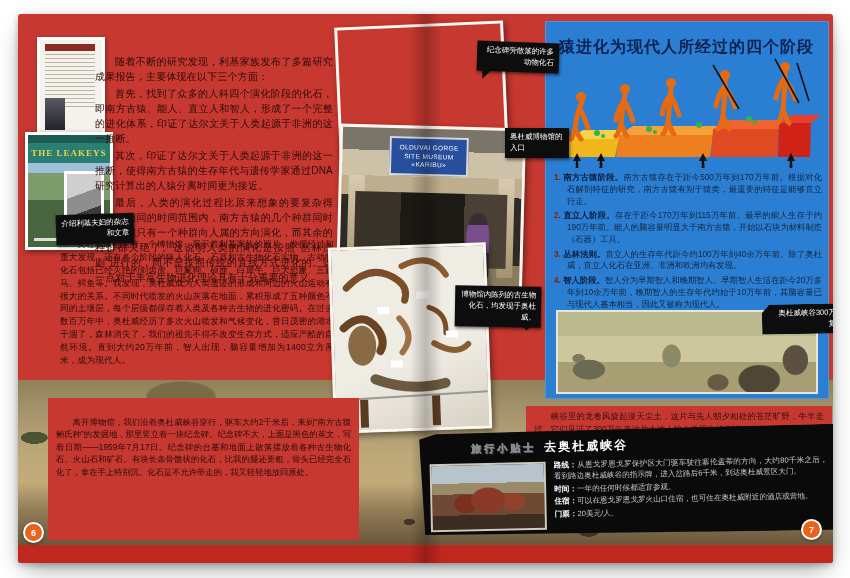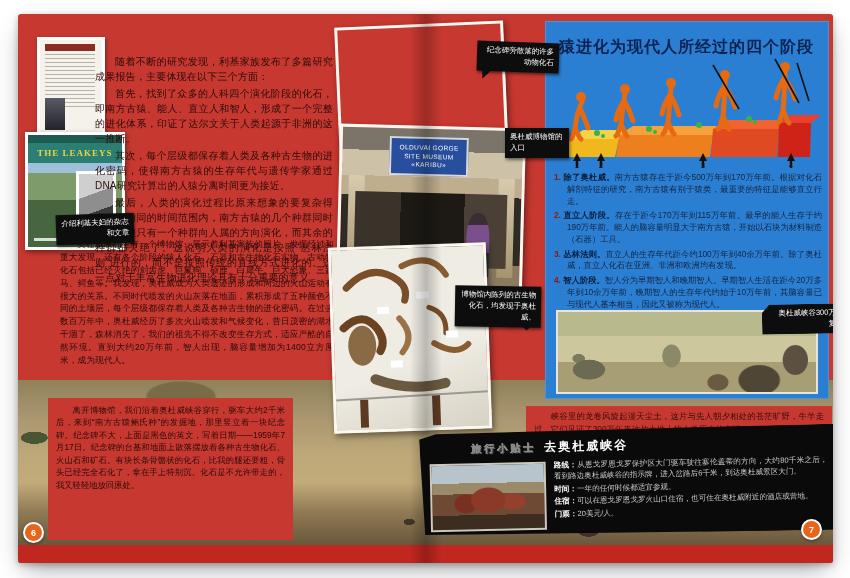--- a/index.html
+++ b/index.html
@@ -27,21 +27,21 @@
   .cn p{margin:0 0 2px 0;text-indent:2em;}
   
   .journal{left:19px;top:23px;width:62px;height:96px;background:#f4f2ea;border:3px solid #fff;
     box-shadow:1px 2px 4px rgba(0,0,0,.4);}
   .journal .lines{position:absolute;left:5px;top:14px;width:50px;height:56px;
     background:repeating-linear-gradient(180deg,#b9b4a6 0 1px,transparent 1px 4px);}
   .journal .head{position:absolute;left:5px;top:4px;width:50px;height:7px;background:#8a2c22;}
   .journal .pic{position:absolute;left:5px;top:58px;width:20px;height:32px;background:linear-gradient(180deg,#5a5a66,#23232b);}
   
   .book{left:7px;top:118px;width:82px;height:112px;border:3px solid #fff;box-shadow:1px 2px 5px rgba(0,0,0,.45);
-    background:linear-gradient(180deg,#9fc0d8 0 34%,#7d9b6b 34% 58%,#47663f 58% 100%);padding-left:12px;}
+    background:linear-gradient(180deg,#9fc0d8 0 34%,#7d9b6b 34% 58%,#47663f 58% 100%);}
   .book .band{position:absolute;left:0;top:8px;width:100%;height:20px;background:#2a7f72;display:flex;align-items:center;justify-content:center;}
   .book .band span{font-family:"Liberation Serif",serif;font-size:9px;font-weight:bold;color:#e8d44a;letter-spacing:1px;}
   .book .topline{position:absolute;left:0;top:0;width:100%;height:8px;background:#1d5a50;}
   .book .portrait{position:absolute;right:6px;top:36px;width:34px;height:50px;border:3px solid #fff;
     background:linear-gradient(160deg,#cfcfcf 0 40%,#8e8e8e 40% 70%,#3a3a3a 70% 100%);}
   .book .caption-line{position:absolute;left:6px;bottom:6px;width:30px;height:3px;background:rgba(255,255,255,.8);}
   
   .blabel{background:#0d0d0d;color:#fff;font-size:7.5px;line-height:1.45;padding:4px 5px;
     box-shadow:1px 2px 3px rgba(0,0,0,.5);z-index:40;}
   .blabel.tail-bl::after{content:"";position:absolute;left:6px;bottom:-8px;border:5px solid transparent;border-top-color:#0d0d0d;border-left-color:#0d0d0d;}
@@ -98,21 +98,21 @@
   .tips-photo{position:absolute;left:10px;top:32px;width:112px;height:64px;border:2px solid #cfc8bc;
     background:
       radial-gradient(30px 22px at 50% 55%, #8c3a28 55%, transparent 60%),
       radial-gradient(20px 16px at 30% 60%, #7a3020 55%, transparent 62%),
       radial-gradient(22px 14px at 72% 58%, #93402c 55%, transparent 62%),
       linear-gradient(180deg,#b8c4cc 0 28%,#9a8a6a 28% 45%,#6e4a34 45% 78%,#3c2d20 78% 100%);}
   .tips-body{position:absolute;left:134px;top:30px;width:274px;font-size:7.6px;line-height:1.5;color:#c9c9c9;text-align:justify;}
   .tips-row{margin-bottom:1px;}
   .tips-row b{color:#ffffff;}
   
-  .redbox{left:30px;top:384px;width:245px;height:142px;background:#c63830;z-index:22;padding:6px 8px;box-sizing:border-box;}
+  .redbox{left:30px;top:384px;width:311px;height:142px;background:#c63830;z-index:22;padding:18px 8px;box-sizing:border-box;}
   .redbox .cn2{color:#2a0b09;font-size:8.3px;line-height:1.5;text-align:justify;}
   .redbox .cn2 p{margin:0;text-indent:2em;}
   
   .pagenum{width:17px;height:17px;border-radius:50%;background:#e8641b;border:2px solid #fff;color:#fff;
     font-size:9px;font-weight:bold;display:flex;align-items:center;justify-content:center;z-index:40;box-shadow:0 1px 3px rgba(0,0,0,.4);}
   
   #magLabel{left:38px;top:200px;width:68px;height:auto;transform:rotate(-2deg);text-align:right;}
   #capA{left:459px;top:28px;width:72px;transform:rotate(2deg);text-align:right;}
   #capB{left:487px;top:114px;width:54px;}
   #capC{left:437px;top:272px;width:76px;transform:rotate(1deg);text-align:right;}
@@ -141,21 +141,21 @@
     <div class="caption-line"></div>
   </div>
 
   <div id="magLabel" class="abs blabel">
     <span>介绍利基夫妇的杂志和文章</span>
   </div>
 
   <div class="abs cn" style="left:77px;top:40px;width:238px;">
     <p>随着不断的研究发现，利基家族发布了多篇研究成果报告，主要体现在以下三个方面：</p>
     <p>首先，找到了众多的人科四个演化阶段的化石，即南方古猿、能人、直立人和智人，形成了一个完整的进化体系，印证了达尔文关于人类起源于非洲的这一推断。</p>
-    <p>其次，每个层级都保存着人类及各种古生物的进化密码，使得南方古猿的生存年代与遗传学家通过DNA研究计算出的人猿分离时间更为接近。</p>
+    <p>其次，印证了达尔文关于人类起源于非洲的这一推断，使得南方古猿的生存年代与遗传学家通过DNA研究计算出的人猿分离时间更为接近。</p>
     <p>最后，人类的演化过程比原来想象的要复杂得多。在相同的时间范围内，南方古猿的几个种群同时存在，但只有一个种群向人属的方向演化，而其余的种群都灭绝了。这说明人类的演化是按照“丛林法则”进行的，而不是按照传统的直线方式进化的。这一点对于丰富生物进化理论具有十分重要的意义。</p>
   </div>
 
   <div class="abs cn" style="left:42px;top:224px;width:274px;font-size:8.6px;">
     <p>奥杜威峡谷里有一个博物馆，展示着利基家族的照片、发掘经过和重大发现，还有各个阶段的猿人化石、石器和古生物化石实物。古动物化石包括已经灭绝的剑齿虎、巨鬣狗、硕鹿、白犀牛、巨大恐象、三趾马、鳄鱼等。我发现，奥杜威成为人类遗迹的形成和周边的火山运动有很大的关系。不同时代喷发的火山灰落在地面，累积形成了五种颜色不同的土壤层，每个层级都保存着人类及各种古生物的进化密码。在过去数百万年中，奥杜威经历了多次火山喷发和气候变化，昔日茂密的湖水干涸了，森林消失了，我们的祖先不得不改变生存方式，适应严酷的自然环境。直到大约20万年前，智人出现，脑容量增加为1400立方厘米，成为现代人。</p>
   </div>
 
   <div class="abs redbox">
     <div class="cn2">
       <p>离开博物馆，我们沿着奥杜威峡谷穿行，驱车大约2千米后，来到“南方古猿鲍氏种”的发掘地，那里竖立着一块纪念碑。纪念碑不大，上面是黑色的英文，写着日期——1959年7月17日。纪念碑的台基和地面上散落摆放着各种古生物化石、火山石和矿石。有块长条骨骼状的化石，比我的腿还要粗，骨头已经完全石化了，拿在手上特别沉。化石是不允许带走的，我又轻轻地放回原处。</p>
@@ -295,21 +295,21 @@
           <text x="48" y="111">2</text>
           <text x="150" y="111">3</text>
           <text x="238" y="111">4</text>
         </g>
       </g>
     </svg>
 
     <div class="stages">
       <div class="stage">
         <span class="num">1.</span>
-        <b>除了奥杜威。</b><span>南方古猿存在于距今500万年到170万年前。根据对化石解剖特征的研究，南方古猿有别于猿类，最重要的特征是能够直立行走。</span>
+        <b>南方古猿阶段。</b><span>南方古猿存在于距今500万年到170万年前。根据对化石解剖特征的研究，南方古猿有别于猿类，最重要的特征是能够直立行走。</span>
       </div>
       <div class="stage">
         <span class="num">2.</span>
         <b>直立人阶段。</b><span>存在于距今170万年到115万年前。最早的能人生存于约190万年前。能人的脑容量明显大于南方古猿，开始以石块为材料制造（石器）工具。</span>
       </div>
       <div class="stage">
         <span class="num">3.</span>
         <b>丛林法则。</b><span>直立人的生存年代距今约100万年到40余万年前。除了奥杜威，直立人化石在亚洲、非洲和欧洲均有发现。</span>
       </div>
       <div class="stage">

